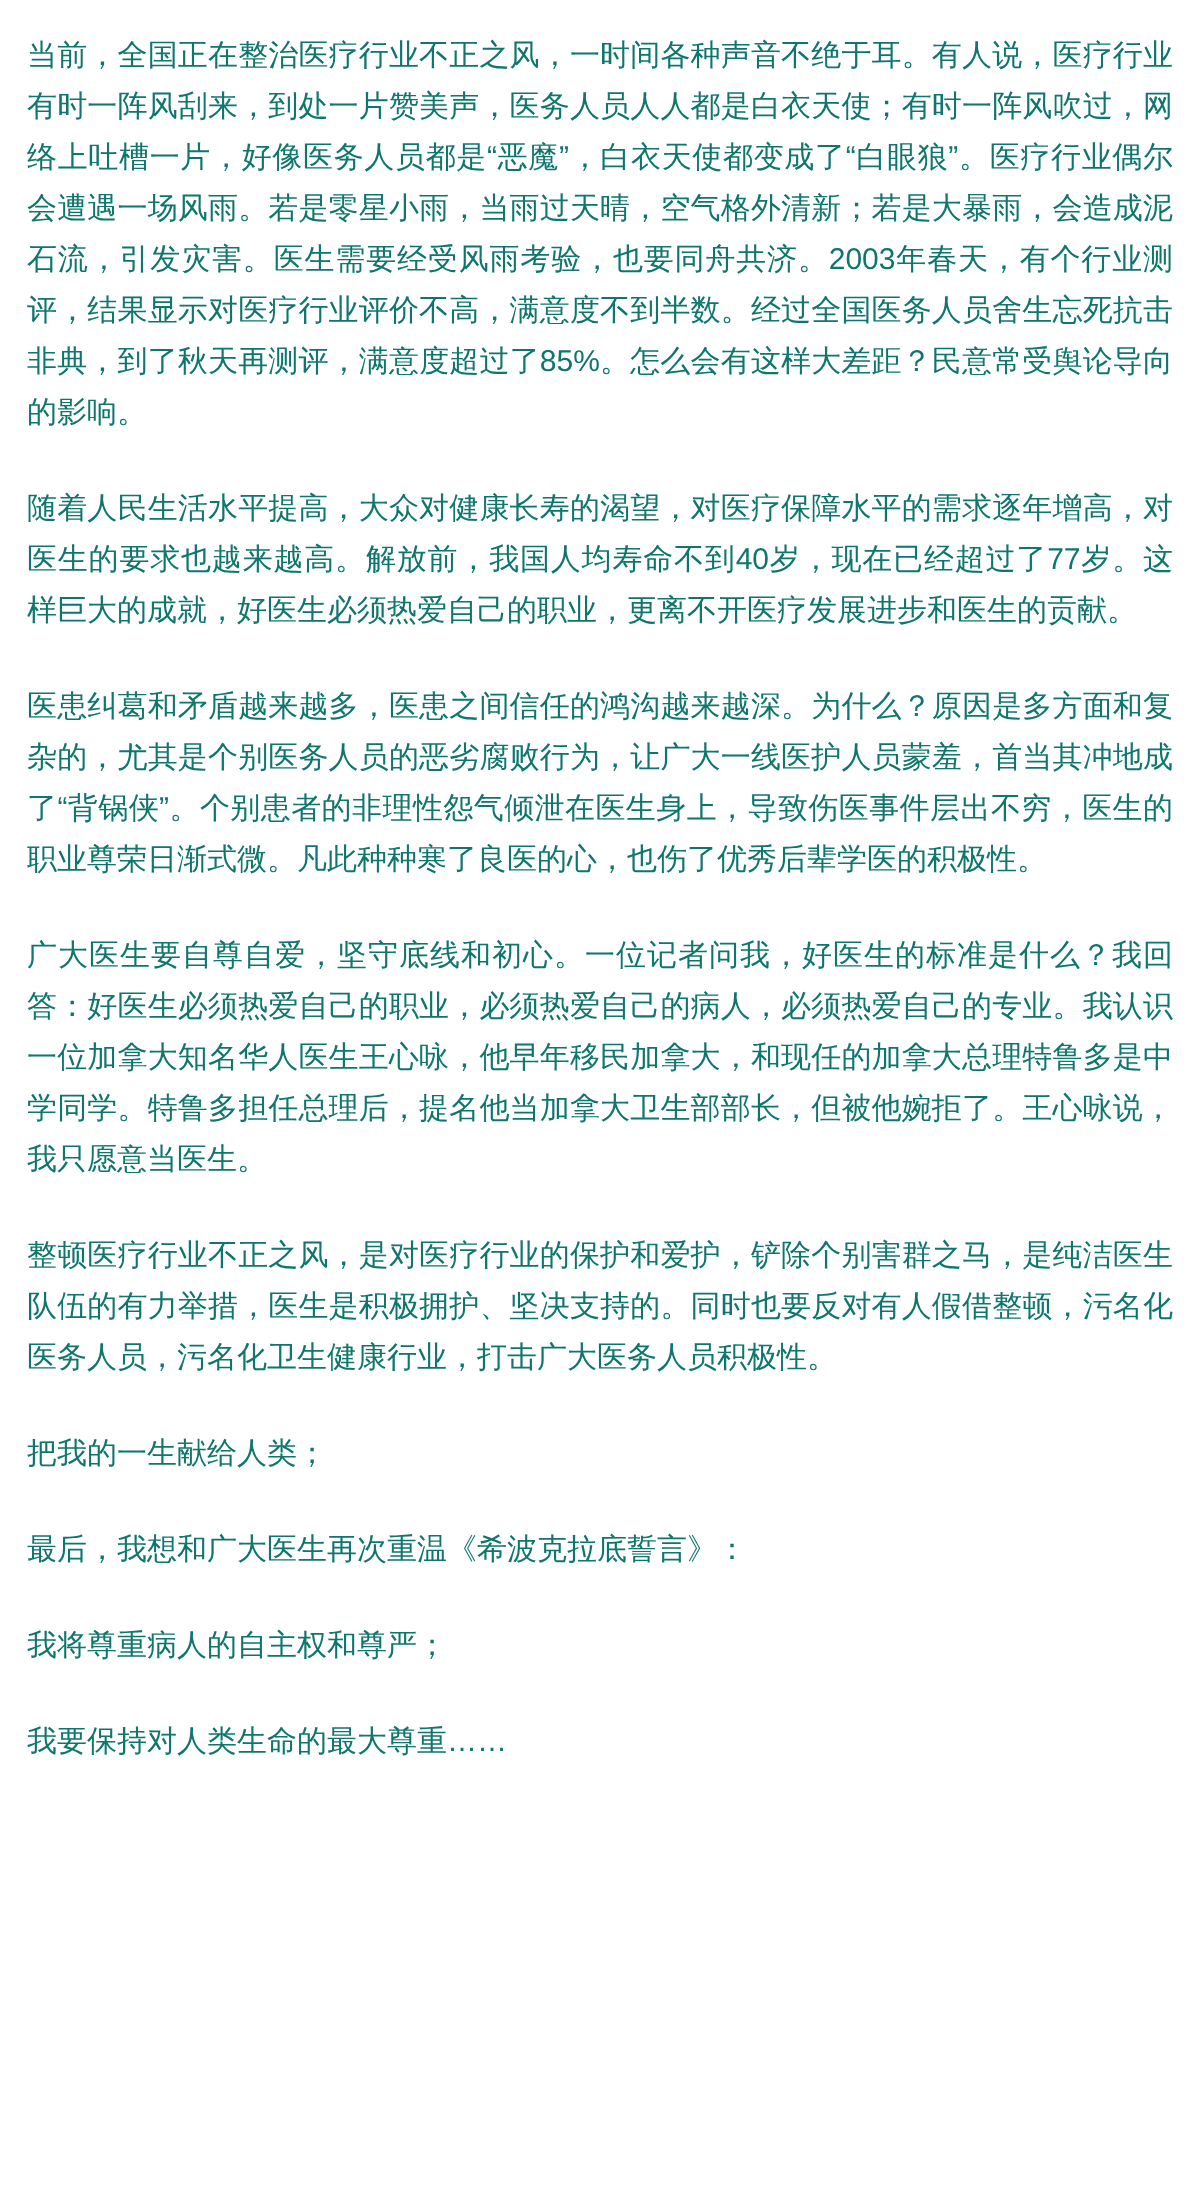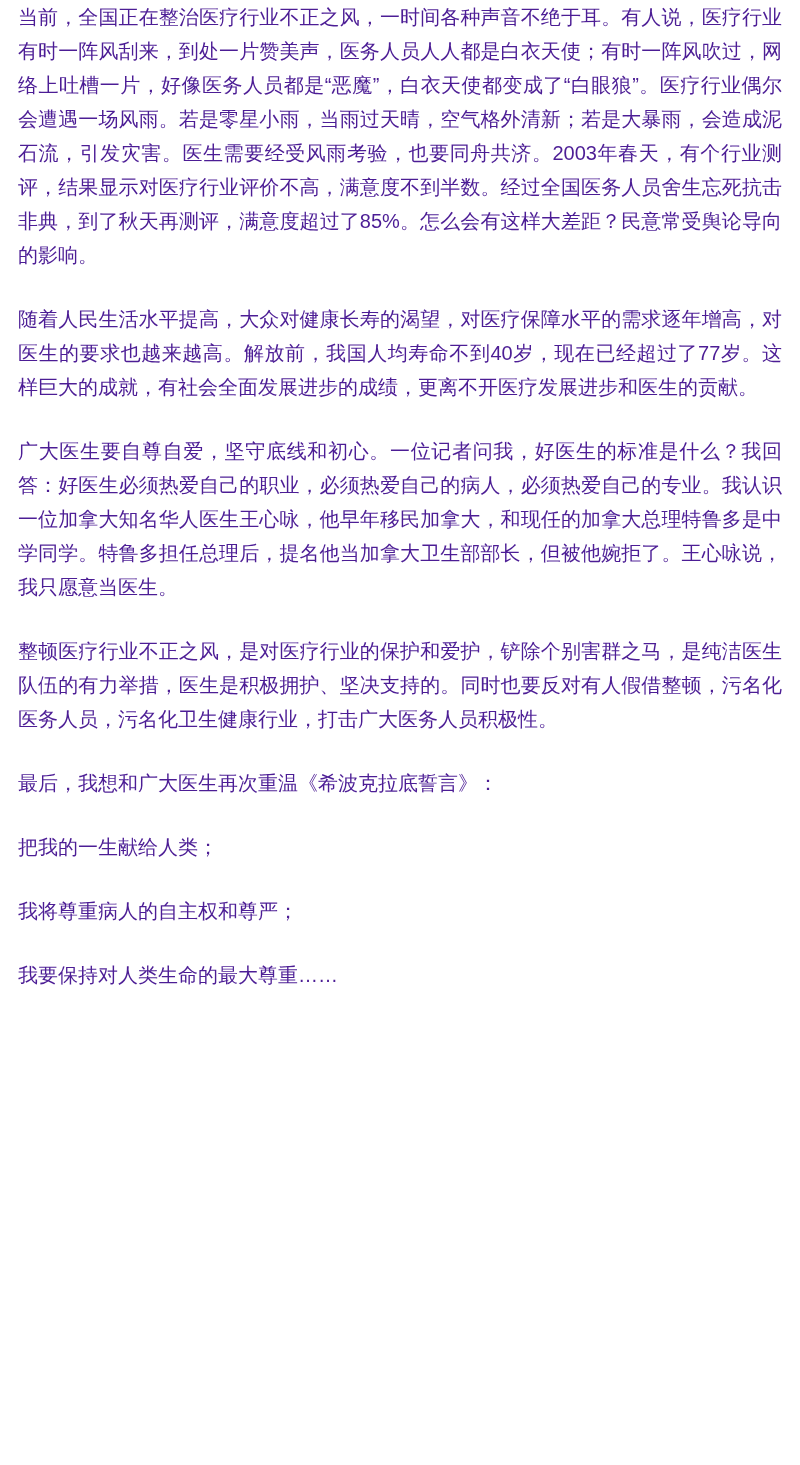--- a/index.html
+++ b/index.html
@@ -9,39 +9,40 @@
   }
   body {
     width: 800px;
     min-height: 1465px;
     box-sizing: border-box;
     font-family: "Liberation Sans", "DejaVu Sans", sans-serif;
   }
   .article {
     box-sizing: border-box;
     width: 800px;
-    padding: 0 18px 40px 18px;
-    color: #4c1d95;
+    padding: 20px 18px 40px 18px;
+    color: #0f766e;
     font-size: 20px;
     line-height: 34px;
     text-align: justify;
   }
   .article p {
     margin: 0 0 30px 0;
     word-break: break-all;
   }
   .article p:last-child {
     margin-bottom: 12px;
   }
 </style>
 </head>
 <body>
 
 <main class="article">
   <p>当前，全国正在整治医疗行业不正之风，一时间各种声音不绝于耳。有人说，医疗行业有时一阵风刮来，到处一片赞美声，医务人员人人都是白衣天使；有时一阵风吹过，网络上吐槽一片，好像医务人员都是“恶魔”，白衣天使都变成了“白眼狼”。医疗行业偶尔会遭遇一场风雨。若是零星小雨，当雨过天晴，空气格外清新；若是大暴雨，会造成泥石流，引发灾害。医生需要经受风雨考验，也要同舟共济。2003年春天，有个行业测评，结果显示对医疗行业评价不高，满意度不到半数。经过全国医务人员舍生忘死抗击非典，到了秋天再测评，满意度超过了85%。怎么会有这样大差距？民意常受舆论导向的影响。</p>
-  <p>随着人民生活水平提高，大众对健康长寿的渴望，对医疗保障水平的需求逐年增高，对医生的要求也越来越高。解放前，我国人均寿命不到40岁，现在已经超过了77岁。这样巨大的成就，有社会全面发展进步的成绩，更离不开医疗发展进步和医生的贡献。</p>
+  <p>随着人民生活水平提高，大众对健康长寿的渴望，对医疗保障水平的需求逐年增高，对医生的要求也越来越高。解放前，我国人均寿命不到40岁，现在已经超过了77岁。这样巨大的成就，好医生必须热爱自己的职业，更离不开医疗发展进步和医生的贡献。</p>
+  <p>医患纠葛和矛盾越来越多，医患之间信任的鸿沟越来越深。为什么？原因是多方面和复杂的，尤其是个别医务人员的恶劣腐败行为，让广大一线医护人员蒙羞，首当其冲地成了“背锅侠”。个别患者的非理性怨气倾泄在医生身上，导致伤医事件层出不穷，医生的职业尊荣日渐式微。凡此种种寒了良医的心，也伤了优秀后辈学医的积极性。</p>
   <p>广大医生要自尊自爱，坚守底线和初心。一位记者问我，好医生的标准是什么？我回答：好医生必须热爱自己的职业，必须热爱自己的病人，必须热爱自己的专业。我认识一位加拿大知名华人医生王心咏，他早年移民加拿大，和现任的加拿大总理特鲁多是中学同学。特鲁多担任总理后，提名他当加拿大卫生部部长，但被他婉拒了。王心咏说，我只愿意当医生。</p>
   <p>整顿医疗行业不正之风，是对医疗行业的保护和爱护，铲除个别害群之马，是纯洁医生队伍的有力举措，医生是积极拥护、坚决支持的。同时也要反对有人假借整顿，污名化医务人员，污名化卫生健康行业，打击广大医务人员积极性。</p>
+  <p>把我的一生献给人类；</p>
   <p>最后，我想和广大医生再次重温《希波克拉底誓言》：</p>
-  <p>把我的一生献给人类；</p>
   <p>我将尊重病人的自主权和尊严；</p>
   <p>我要保持对人类生命的最大尊重……</p>
 </main>
 
 </body></html>

